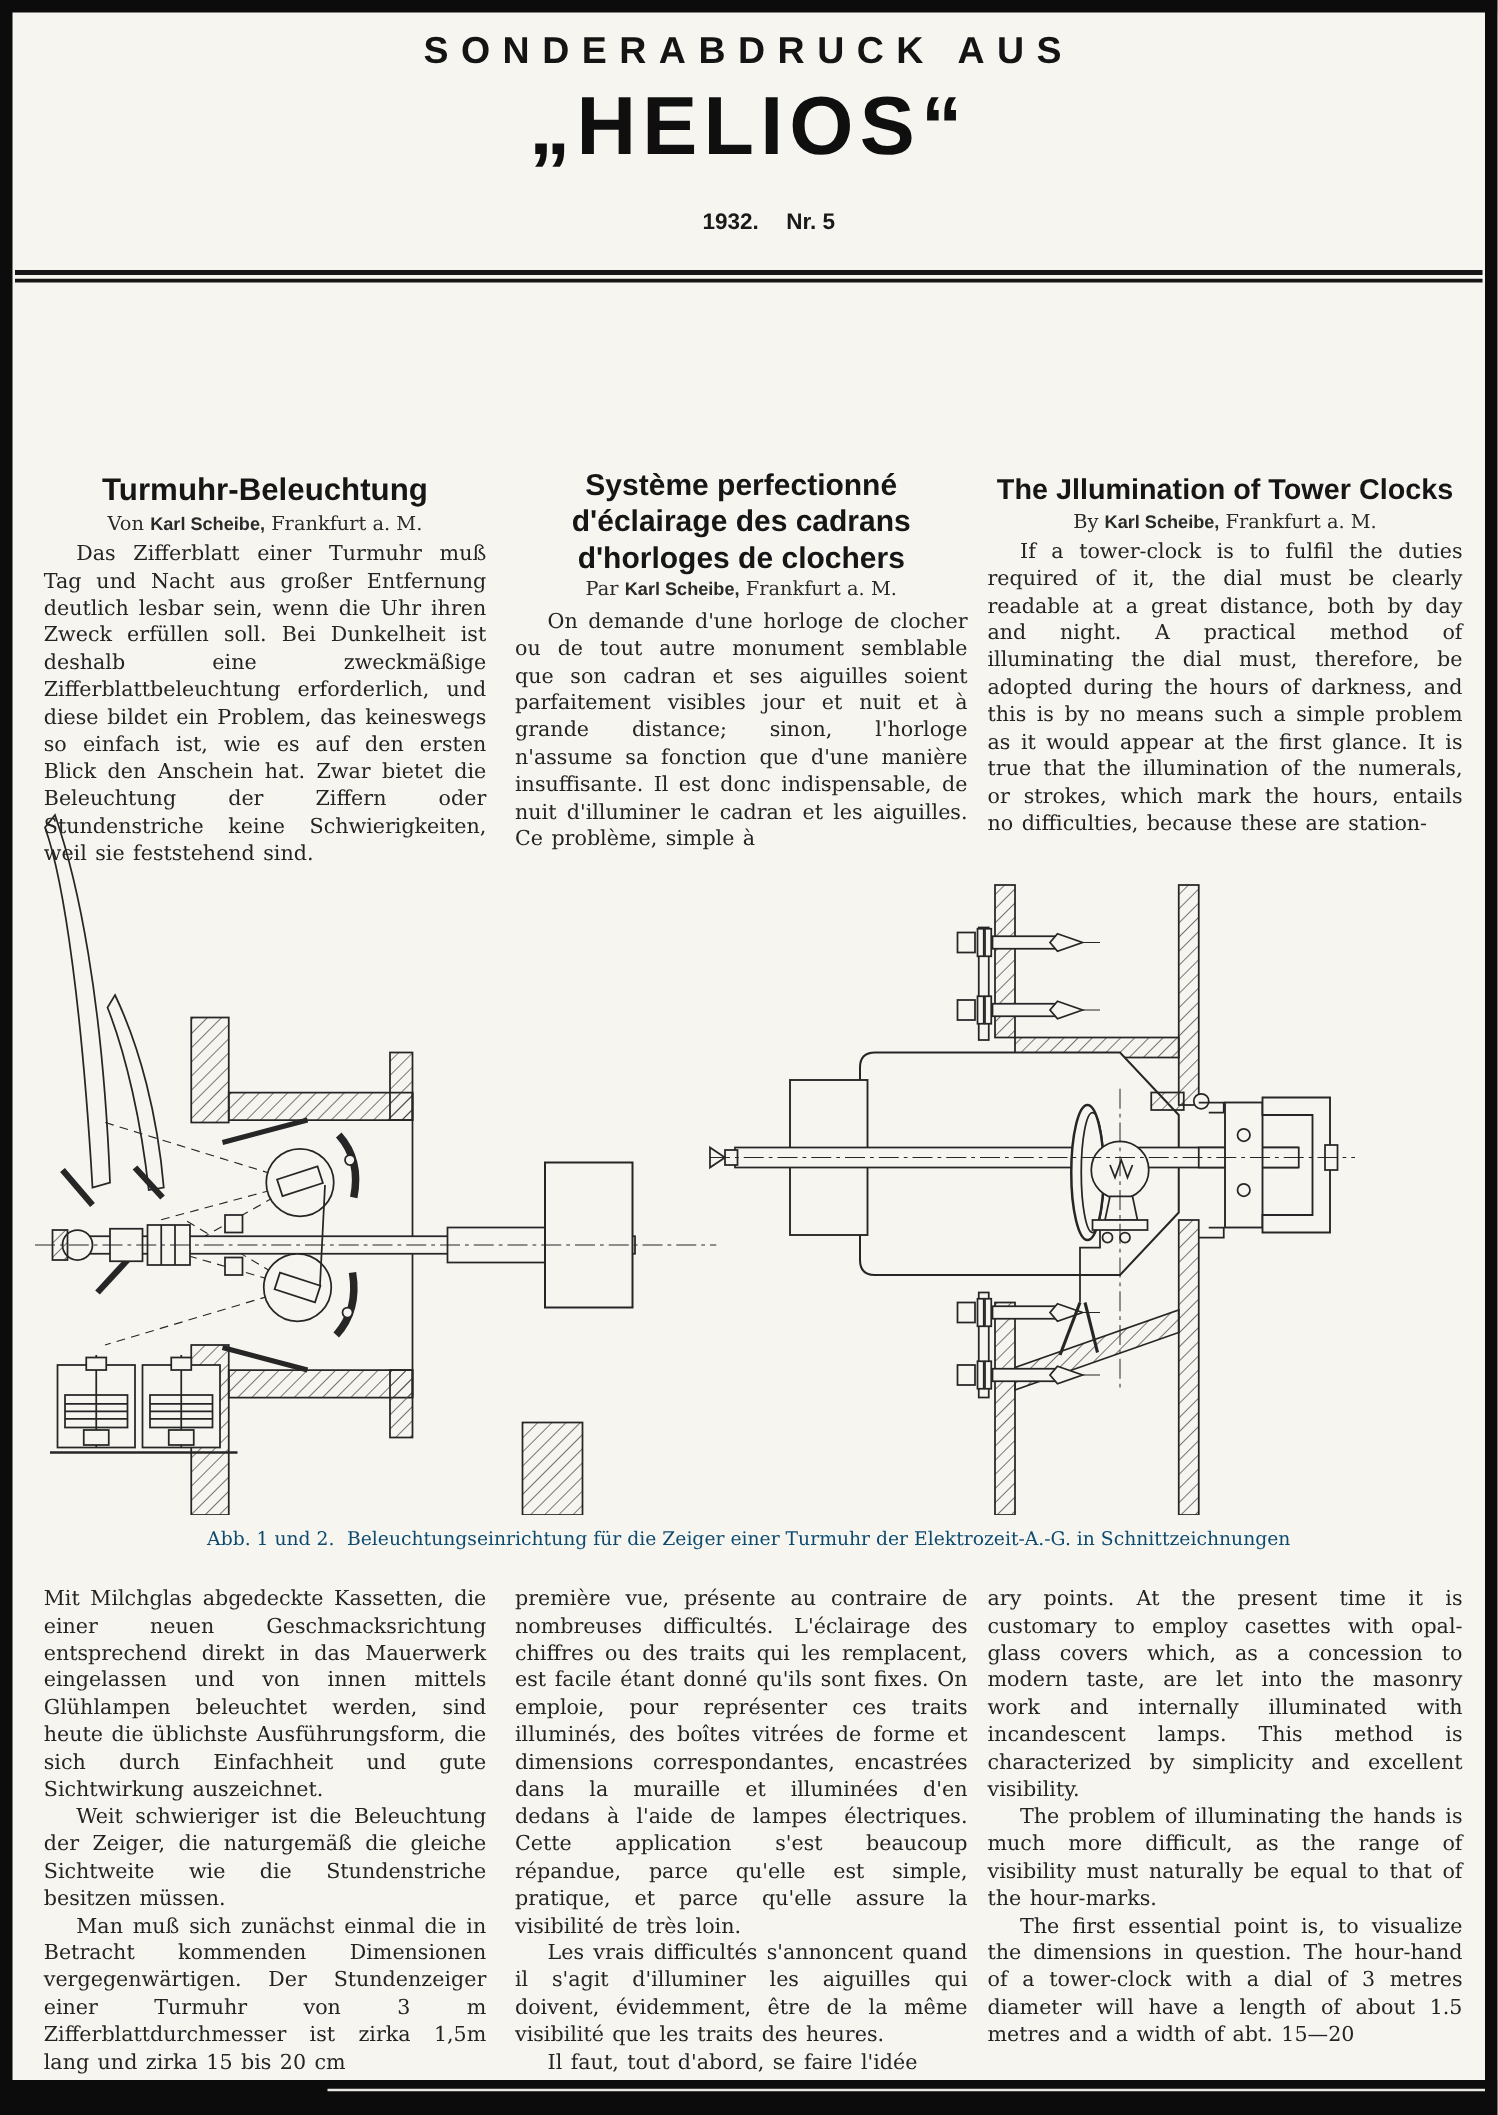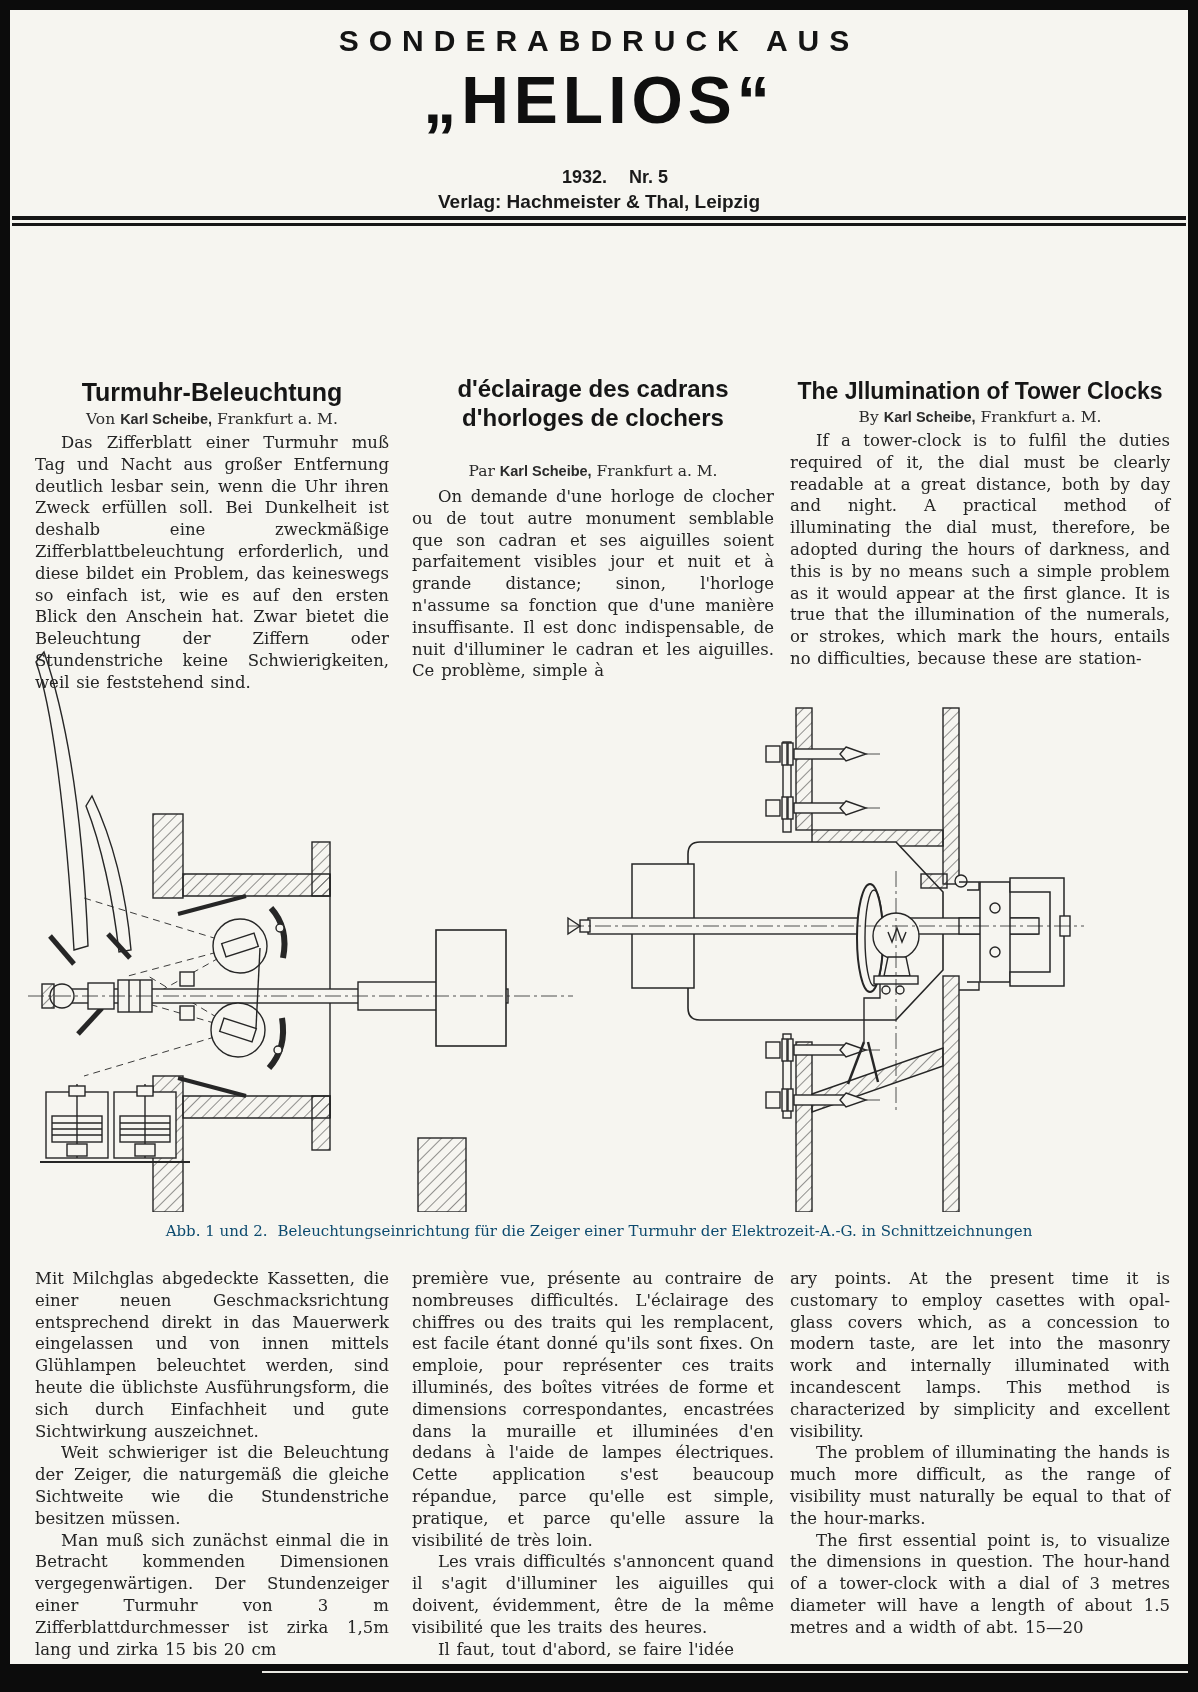--- a/index.html
+++ b/index.html
@@ -40,34 +40,34 @@
   <div class="frame" style="left:0;top:0;width:10px;height:1692px;"></div>
   <div class="frame" style="left:1188px;top:0;width:10px;height:1692px;"></div>
   <div class="frame" style="left:0;top:1664px;width:1198px;height:28px;"></div>
   <div class="abs" style="left:262px;top:1671px;width:926px;height:2px;background:#e9e8e3;"></div>
 
   <div class="abs sans center mast-line1">SONDERABDRUCK AUS</div>
   <div class="abs sans center mast-title">„HELIOS“</div>
   <div class="abs sans center mast-issue">
     <span>1932.</span><span class="no">Nr. 5</span>
   </div>
-  <div class="abs sans center mast-pub">Verlag: Hachmeister &amp; Thal, Leipzig</div>
   <div class="abs mast-rule"></div>
 
   <div class="abs sans center col-heading" style="left:35px;top:378px;width:354px;font-size:25px;text-align:center;">Turmuhr-Beleuchtung</div>
   <div class="abs center byline" style="left:35px;top:410px;width:354px;">
     <span>Von</span>
     <span class="author">Karl Scheibe,</span>
     <span>Frankfurt a. M.</span>
   </div>
   <div class="abs body" style="left:35px;top:432px;width:354px;">
     <p class="indent">Das Zifferblatt einer Turmuhr muß Tag und Nacht aus großer Entfernung deutlich lesbar sein, wenn die Uhr ihren Zweck erfüllen soll. Bei Dunkelheit ist deshalb eine zweckmäßige Zifferblattbeleuchtung erforderlich, und diese bildet ein Problem, das keineswegs so einfach ist, wie es auf den ersten Blick den Anschein hat. Zwar bietet die Beleuchtung der Ziffern oder Stundenstriche keine Schwierigkeiten, weil sie feststehend sind.</p>
   </div>
 
   <div class="abs sans center col-heading" style="left:412px;top:374px;width:362px;font-size:24px;line-height:29px;">
+    <div>Système perfectionné</div>
     <div>d'éclairage des cadrans</div>
     <div>d'horloges de clochers</div>
   </div>
   <div class="abs center byline" style="left:412px;top:462px;width:362px;">
     <span>Par</span>
     <span class="author">Karl Scheibe,</span>
     <span>Frankfurt a. M.</span>
   </div>
   <div class="abs body" style="left:412px;top:486px;width:362px;">
     <p class="indent">On demande d'une horloge de clocher ou de tout autre monument semblable que son cadran et ses aiguilles soient parfaitement visibles jour et nuit et à grande distance; sinon, l'horloge n'assume sa fonction que d'une manière insuffisante. Il est donc indispensable, de nuit d'illuminer le cadran et les aiguilles. Ce problème, simple à</p>

